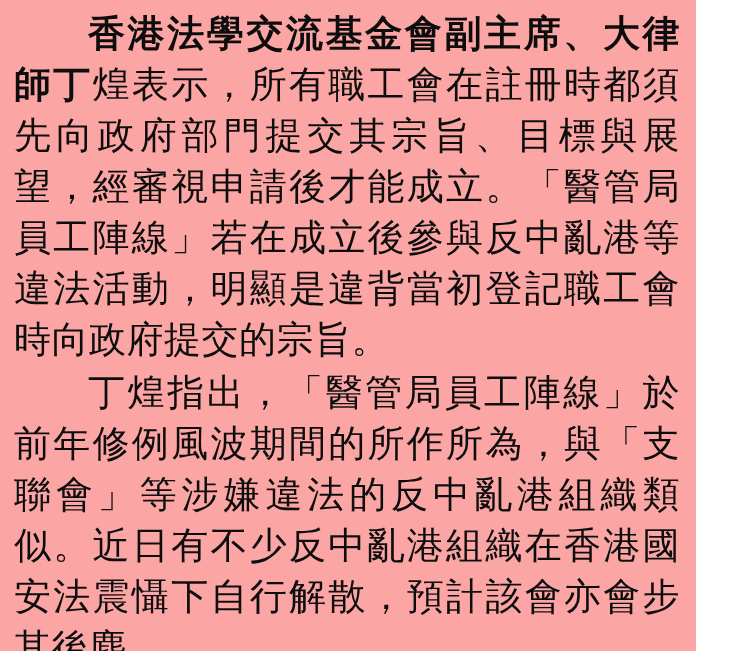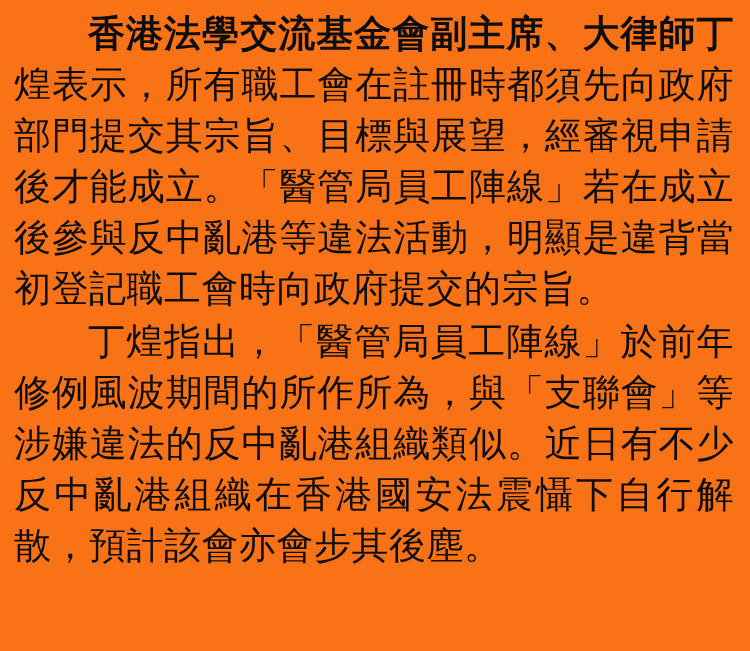--- a/index.html
+++ b/index.html
@@ -8,23 +8,23 @@
     background: #ffffff;
   }
   body {
     width: 750px;
     height: 651px;
     overflow: hidden;
     font-family: "DejaVu Serif", "Liberation Serif", serif;
   }
   .page {
     position: relative;
-    width: 750px;
+    width: 696px;
     height: 651px;
-    background: #f97316;
+    background: #fca5a5;
     box-sizing: border-box;
     padding: 8px 16px 0 14px;
   }
   .article-body {
     display: block;
   }
   .para {
     margin: 0 0 0 0;
     padding: 0;
     font-size: 37px;

